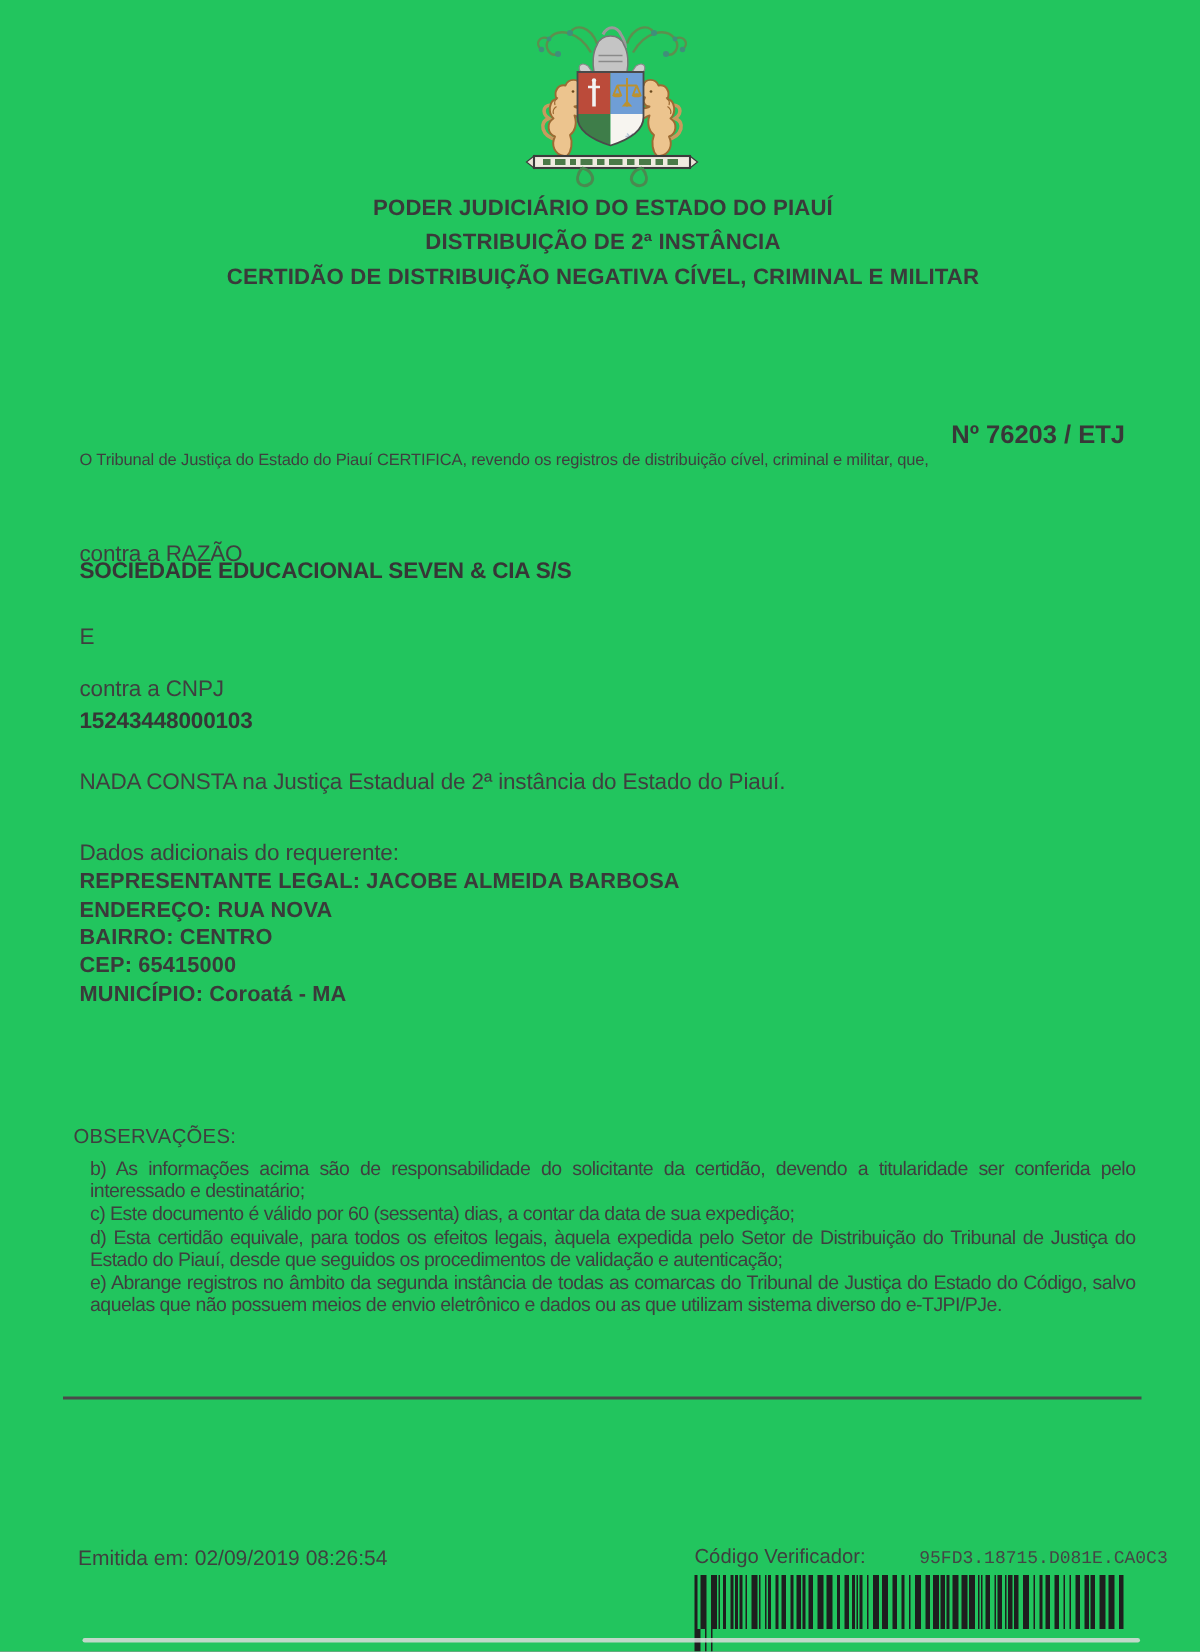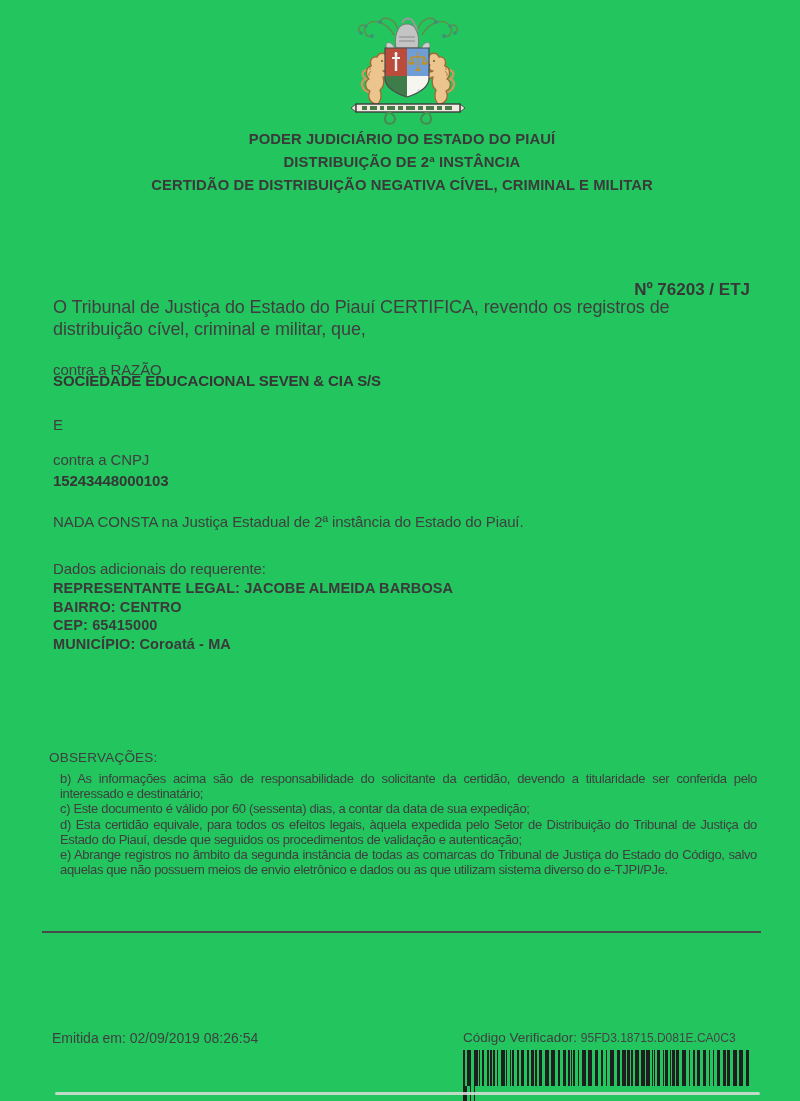--- a/index.html
+++ b/index.html
@@ -4,37 +4,37 @@
 <style>
   html,body{margin:0;padding:0;background:#9a9a9a;}
   .page{
     position:relative;width:800px;height:1101px;margin:0 auto;background:#22c55e;
     font-family:"Liberation Sans","DejaVu Sans",sans-serif;color:#3f3f3f;overflow:hidden;
   }
   .abs{position:absolute;}
   .crest{left:336px;top:13px;width:144px;height:114px;}
   .title{left:0;top:128px;width:804px;text-align:center;font-weight:700;font-size:14.8px;line-height:23px;color:#3a3a3a;letter-spacing:0.1px;}
   .cert-number{left:0;top:239px;width:750px;text-align:right;font-weight:700;font-size:17px;color:#383838;margin-top:41px;}
-  .intro{left:53px;top:297px;width:700px;font-size:18px;line-height:21.5px;letter-spacing:-0.1px;}
+  .intro{left:53px;top:297px;width:700px;font-size:11px;line-height:21.5px;letter-spacing:-0.1px;}
   .line{left:53px;font-size:15px;letter-spacing:-0.1px;white-space:nowrap;}
   .lbl-razao{top:361px;}
   .company{top:372px;font-weight:700;color:#363636;}
   .conj{top:416px;}
   .lbl-cnpj{top:451px;}
   .cnpj{top:472px;font-weight:700;color:#363636;}
   .nada{top:513px;}
   .dados-title{top:560px;}
   .req{left:53px;top:579px;font-weight:700;font-size:14.5px;line-height:18.7px;color:#3a3a3a;letter-spacing:0.1px;}
   .obs-title{left:49px;top:750px;font-size:13.5px;letter-spacing:0.2px;}
   .obs-items{left:60px;top:771px;width:697px;font-size:13px;line-height:15.2px;text-align:justify;letter-spacing:-0.35px;}
   .rule{left:42px;top:931px;width:719px;height:2px;background:#4a4a4a;}
   .auth{left:50px;top:942px;width:707px;font-size:14px;line-height:17.6px;text-align:justify;letter-spacing:-0.2px;}
   .footer-issued{left:52px;top:1030px;font-size:14px;}
   .footer-verifier{left:463px;top:1030px;font-size:13.5px;white-space:nowrap;}
-  .footer-verifier .code{font-family:Liberation Sans, sans-serif;font-size:12px;color:#454545;}
+  .footer-verifier .code{font-family:Liberation Mono, monospace;font-size:12px;color:#454545;margin-left:32px;}
   .barcode{left:463px;top:1050px;width:292px;height:36px;font-size:0;}
   .barcode i{display:inline-block;height:100%;background:#1e1e1e;}
   .smudge{left:55px;top:1092px;width:705px;height:3px;background:#dcdcdc;border-radius:2px;opacity:.85;}
   p{margin:0;}
 </style>
 </head>
 <body>
 
 <div class="page">
 
@@ -138,20 +138,21 @@
   <div class="abs line lbl-razao">contra a RAZÃO</div>
   <div class="abs line company">SOCIEDADE EDUCACIONAL SEVEN &amp; CIA S/S</div>
   <div class="abs line conj">E</div>
   <div class="abs line lbl-cnpj">contra a CNPJ</div>
   <div class="abs line cnpj">15243448000103</div>
   <div class="abs line nada">NADA CONSTA na Justiça Estadual de 2ª instância do Estado do Piauí.</div>
 
   <div class="abs line dados-title">Dados adicionais do requerente:</div>
   <div class="abs req">
     <div>REPRESENTANTE LEGAL: JACOBE ALMEIDA BARBOSA</div>
+    <div>ENDEREÇO: RUA NOVA</div>
     <div>BAIRRO: CENTRO</div>
     <div>CEP: 65415000</div>
     <div>MUNICÍPIO: Coroatá - MA</div>
   </div>
 
   <div class="abs obs-title">OBSERVAÇÕES:</div>
   <div class="abs obs-items">
     <p>b) As informações acima são de responsabilidade do solicitante da certidão, devendo a titularidade ser conferida pelo interessado e destinatário;</p>
     <p>c) Este documento é válido por 60 (sessenta) dias, a contar da data de sua expedição;</p>
     <p>d) Esta certidão equivale, para todos os efeitos legais, àquela expedida pelo Setor de Distribuição do Tribunal de Justiça do Estado do Piauí, desde que seguidos os procedimentos de validação e autenticação;</p>

